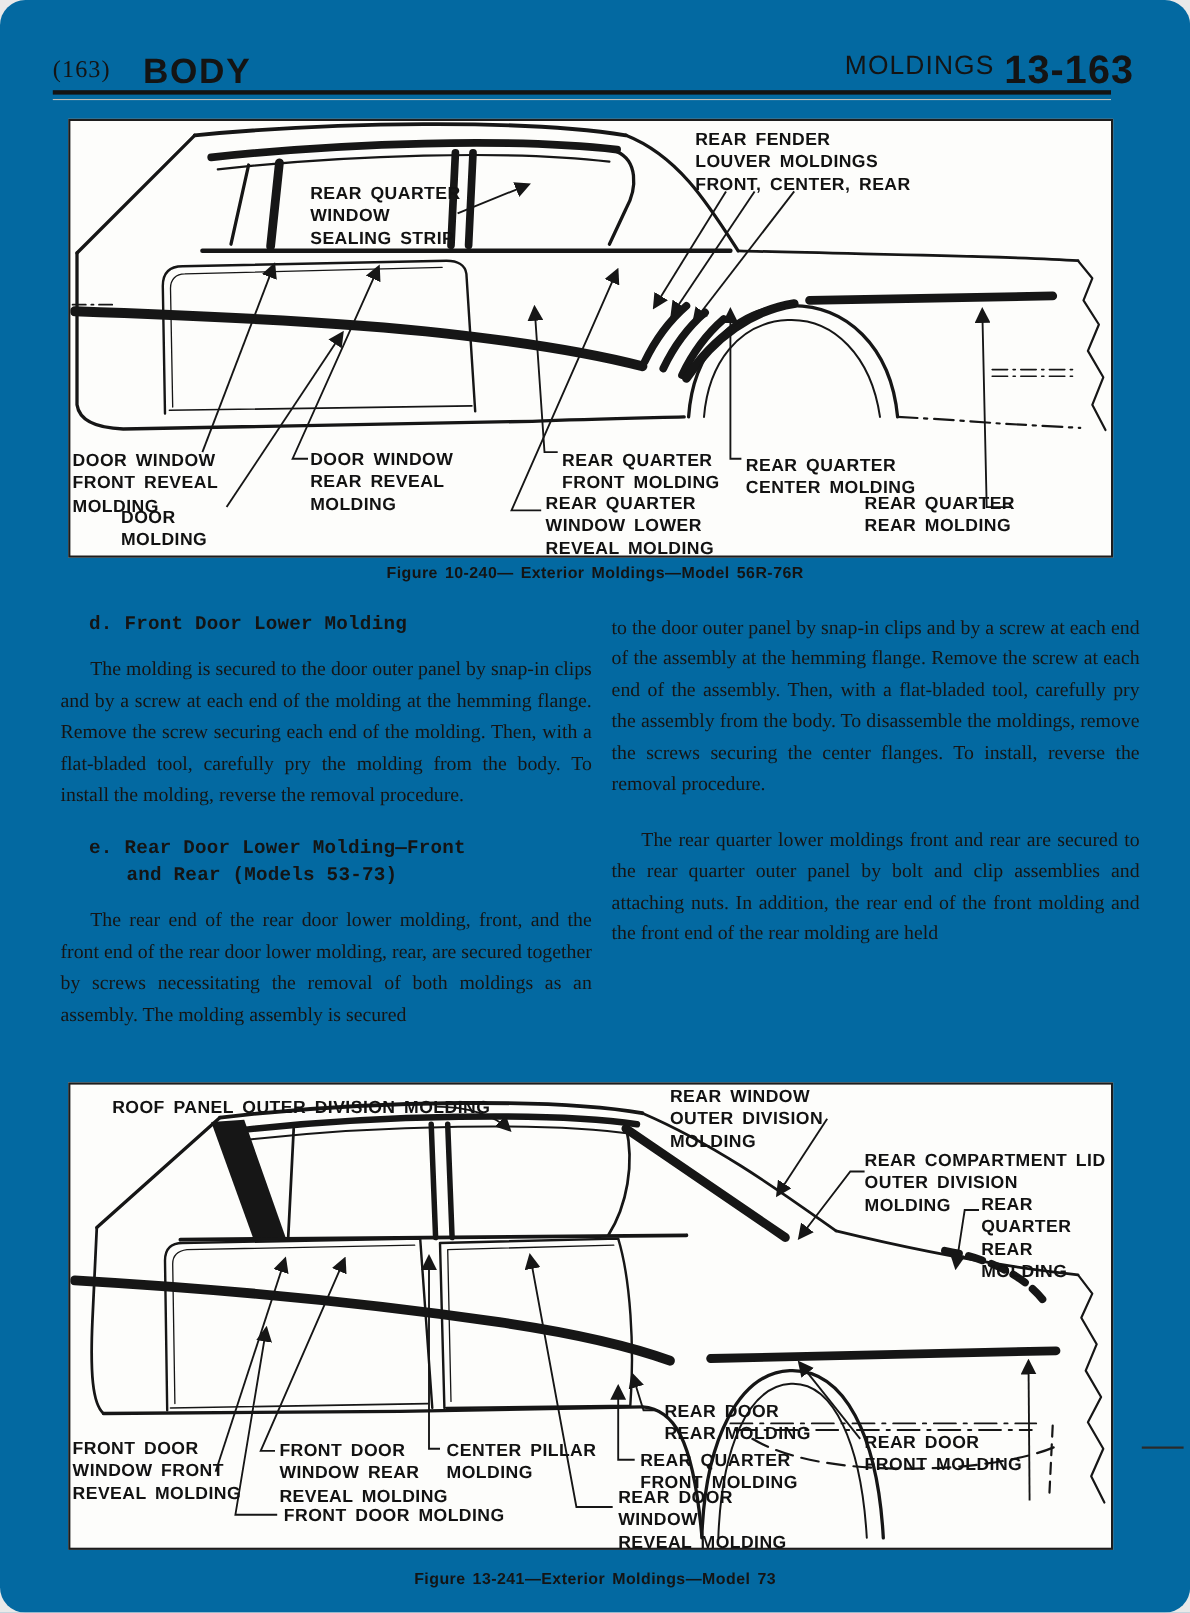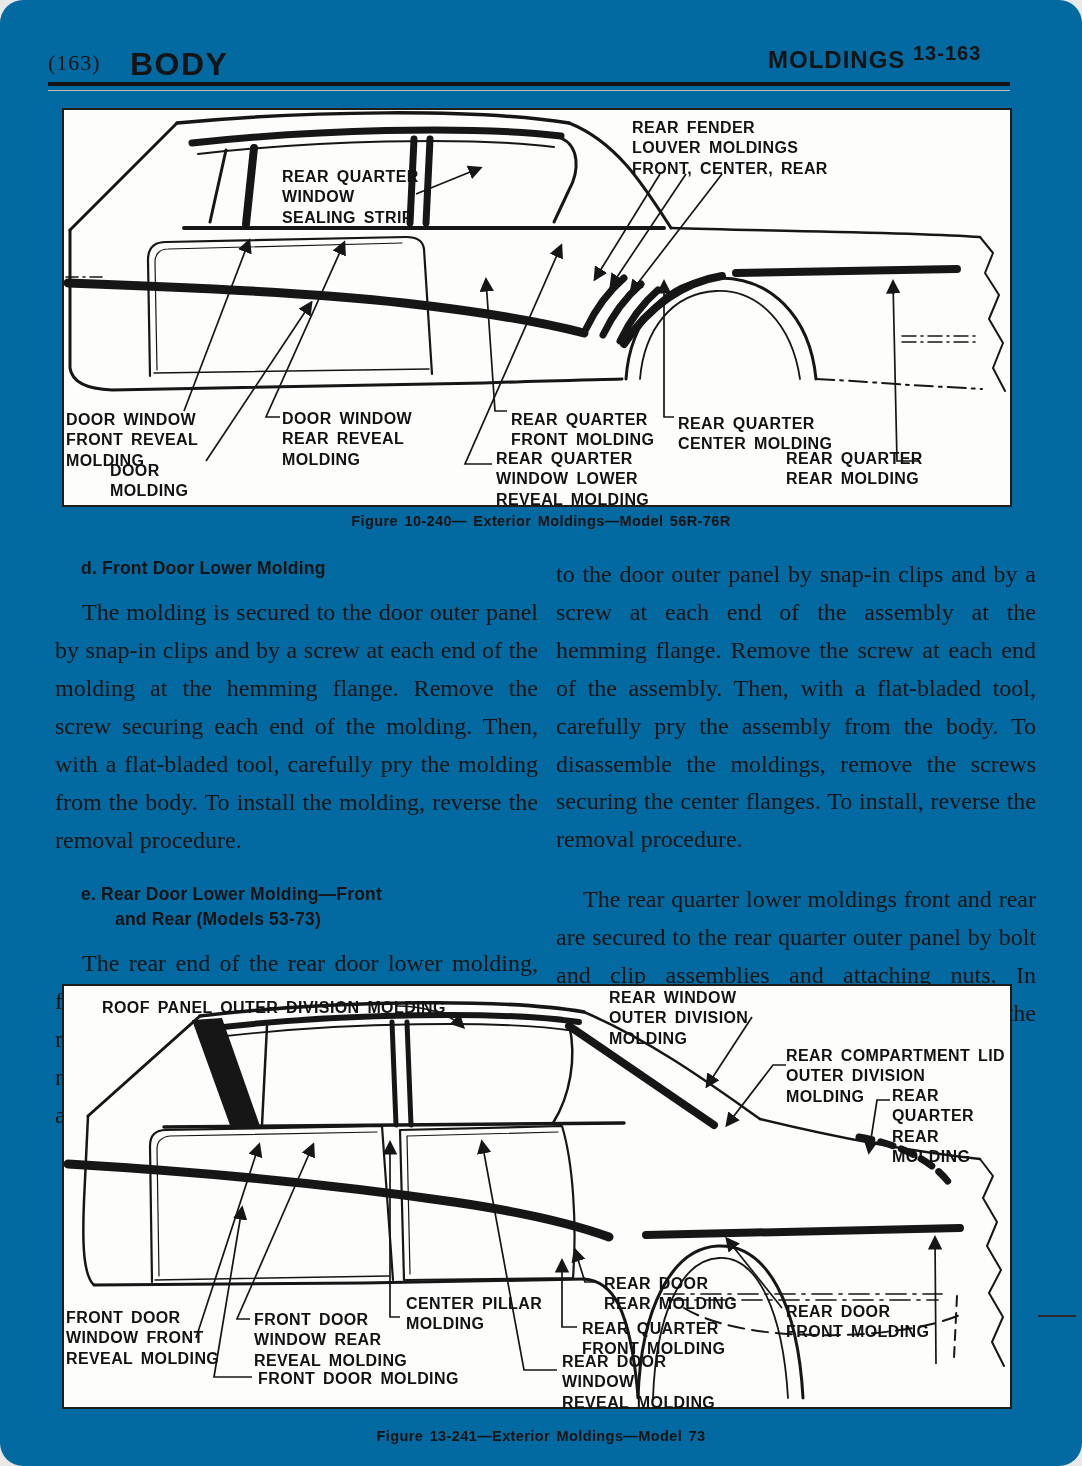--- a/index.html
+++ b/index.html
@@ -3,43 +3,43 @@
 <meta charset="utf-8">
 <style>
   html,body{margin:0;padding:0;background:#e9e9e9;}
   .page{position:relative;width:1082px;height:1466px;background:#0369a1;
         font-family:"Liberation Sans",sans-serif;color:#141414;overflow:hidden;border-radius:23px;}
 
   
   .hdr-paren{position:absolute;left:48px;top:50px;font-family:"Liberation Serif",serif;
              font-size:22px;letter-spacing:1px;}
   .hdr-section{position:absolute;left:130px;top:46px;font-weight:bold;font-size:32px;letter-spacing:1.5px;}
-  .hdr-chapter{position:absolute;left:768px;top:46px;font-weight:bold;font-size:24px;letter-spacing:1px;}
-  .hdr-code{position:absolute;left:913px;top:42px;font-weight:bold;font-size:20px;letter-spacing:1px;}
+  .hdr-chapter{position:absolute;left:768px;top:46px;font-weight:normal;font-size:24px;letter-spacing:1px;}
+  .hdr-code{position:absolute;left:913px;top:42px;font-weight:bold;font-size:36px;letter-spacing:1px;}
   .rule{position:absolute;left:48px;top:82px;width:962px;height:4px;background:#131313;}
   .rule2{position:absolute;left:48px;top:90px;width:962px;height:1px;background:#bdbdb8;}
 
   
   .fig{position:absolute;border:2.5px solid #1d1d1d;background:#fdfdfb;}
   .fig-240{left:62px;top:108px;width:946px;height:395px;}
   .fig-241{left:62px;top:984px;width:946px;height:421px;}
   .fig svg{position:absolute;left:0;top:0;}
   .fig-label{position:absolute;font-weight:bold;font-size:16px;line-height:1.27;
              letter-spacing:.4px;word-spacing:3px;white-space:pre-line;color:#121212;}
   .caption{position:absolute;left:0;width:100%;text-align:center;font-weight:bold;
            font-size:14.5px;letter-spacing:.4px;word-spacing:2px;}
   .cap-240{top:513px;} .cap-241{top:1428px;}
 
   
   .col{position:absolute;top:556px;}
   .col-left{left:55px;width:483px;} .col-right{left:556px;width:480px;}
   .sec{font-size:17.5px;font-weight:bold;margin:0 0 13px 26px;padding-left:34px;
-       text-indent:-34px;white-space:pre-line;letter-spacing:.2px;line-height:1.45;}
+       text-indent:-34px;white-space:pre-line;letter-spacing:.2px;line-height:1.45;font-family:Liberation Mono, monospace;}
   .sec-later{margin-top:20px;}
-  .body-p{font-family:"Liberation Serif","DejaVu Serif",serif;font-size:24px;
+  .body-p{font-family:"Liberation Serif","DejaVu Serif",serif;font-size:18px;
           line-height:1.58;text-align:justify;margin:0 0 22px 0;text-indent:27px;color:#151515;}
   .body-p.cont{text-indent:0;}
   .margin-mark{position:absolute;left:1038px;top:1315px;width:38px;height:2px;background:#2a2a2a;}
 </style>
 </head>
 <body>
 
 <div class="page">
 
   <span class="hdr-paren">(163)</span>
@@ -201,21 +201,21 @@
     <div class="fig-label" style="left:722px;top:60px">REAR COMPARTMENT LID
 OUTER DIVISION MOLDING</div>
     <div class="fig-label" style="left:828px;top:100px">REAR QUARTER
 REAR MOLDING</div>
     <div class="fig-label" style="left:2px;top:322px">FRONT DOOR
 WINDOW FRONT
 REVEAL MOLDING</div>
     <div class="fig-label" style="left:190px;top:324px">FRONT DOOR
 WINDOW REAR
 REVEAL MOLDING</div>
-    <div class="fig-label" style="left:342px;top:308px">CENTER PILLAR
+    <div class="fig-label" style="left:342px;top:324px">CENTER PILLAR
 MOLDING</div>
     <div class="fig-label" style="left:194px;top:383px">FRONT DOOR MOLDING</div>
     <div class="fig-label" style="left:540px;top:288px">REAR DOOR
 REAR MOLDING</div>
     <div class="fig-label" style="left:518px;top:333px">REAR QUARTER
 FRONT MOLDING</div>
     <div class="fig-label" style="left:498px;top:366px">REAR DOOR
 WINDOW
 REVEAL MOLDING</div>
     <div class="fig-label" style="left:722px;top:316px">REAR DOOR

